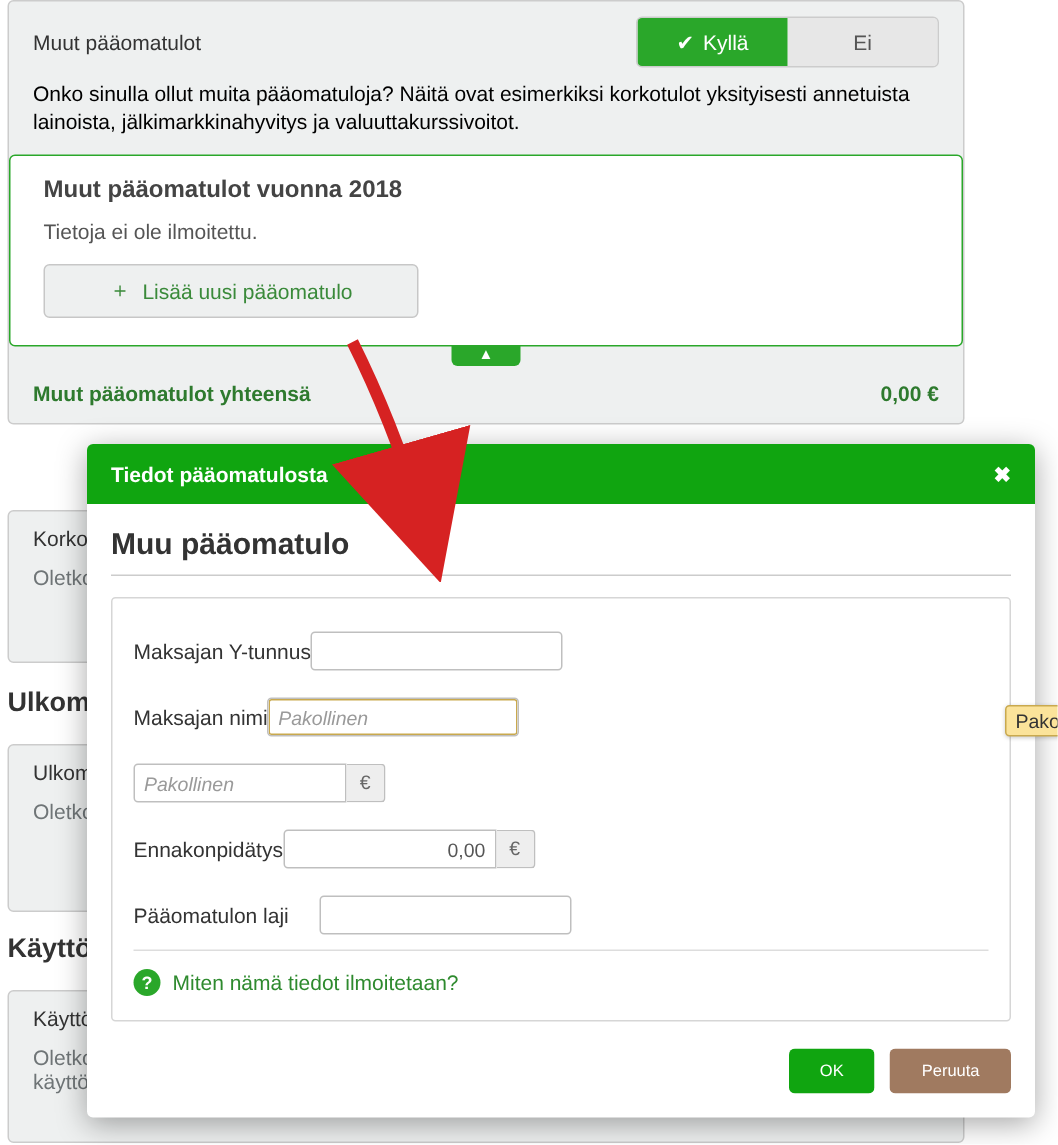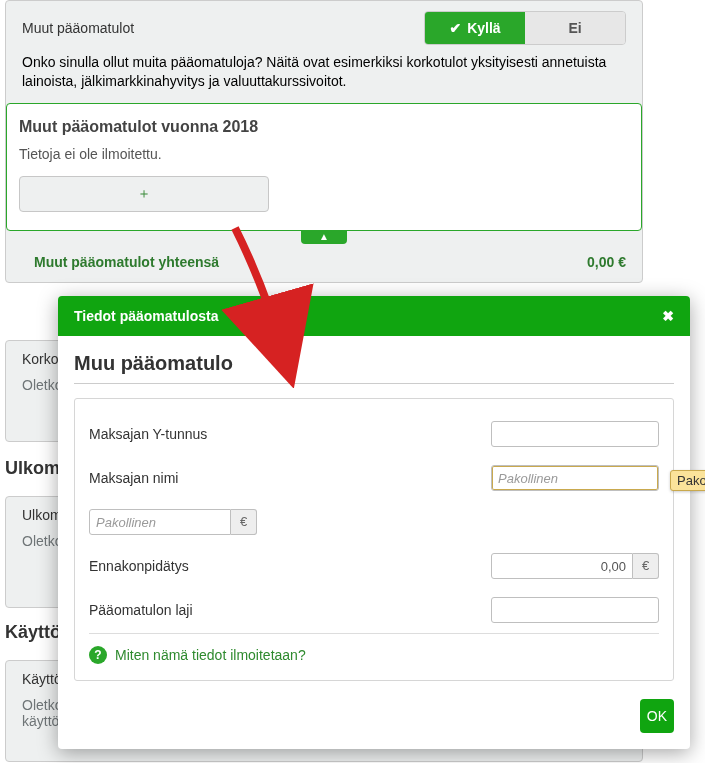--- a/index.html
+++ b/index.html
@@ -45,36 +45,35 @@
     overflow: hidden;
     width: 200px;
     height: 32px;
   }
   .yn-btn {
     flex: 1;
     text-align: center;
     line-height: 32px;
     font-size: 14px;
     cursor: pointer;
-    font-weight: bold;
   }
   .yn-yes { background: #2aa72a; color: #fff; position: relative; }
   .yn-yes .check { margin-right: 6px; }
   .yn-no { background: #e7e7e7; color: #555; }
   .panel-desc {
     padding: 0 16px 12px 16px;
     color: #000000;
     line-height: 1.35;
   }
   .inner-box2 {
     margin: 0 0 0 0;
     border: 1px solid #2aa72a;
     border-radius: 4px;
     background: #fff;
-    padding: 14px 16px 18px 12px;
+    padding: 14px 16px 18px 22px;
     margin-left: 0;
     margin-right: 0;
   }
   .inner-title {
     font-weight: bold;
     color: #444;
     margin-bottom: 10px;
     font-size:16px;
   }
   .inner-text { color: #555; margin-bottom: 14px; }
@@ -99,21 +98,21 @@
     background: #2aa72a;
     border-radius: 0 0 4px 4px;
     display: flex;
     align-items: center;
     justify-content: center;
     color: #fff;
   }
   .totals-row {
     display: flex;
     justify-content: space-between;
-    padding: 10px 16px 4px 28px;
+    padding: 10px 16px 4px 16px;
     color: #2e7a2e;
     font-weight: bold;
   }
   .bg-strip {
     position: absolute;
     left: 5px;
     width: 636px;
     background: #eef0f0;
     border: 1px solid #ccc;
     border-radius: 4px;
@@ -171,21 +170,20 @@
     margin-bottom: 0;
   }
   .modal-form {
     border: 1px solid #d6d6d6;
     border-radius: 3px;
     margin-top: 14px;
     padding: 12px 14px 10px 14px;
   }
   .form-row {
     display: flex;
-    justify-content: space-between;
     align-items: center;
     margin: 10px 0 18px 0;
   }
   .form-label { color: #333; }
   .form-input {
     width: 168px;
     height: 26px;
     border: 1px solid #bfbfbf;
     border-radius: 3px;
     padding: 0 6px;
@@ -236,24 +234,24 @@
     font-size: 12px; font-weight: bold;
   }
   .help-link { color: #2e8a2e; cursor: pointer; }
   .modal-footer {
     display: flex;
     justify-content: flex-end;
     gap: 10px;
     padding: 14px 16px 16px 16px;
   }
   .btn {
-    padding: 8px 6px;
+    padding: 8px 20px;
     border-radius: 4px;
     cursor: pointer;
-    font-size: 14px;
+    font-size: 11px;
     border: 1px solid transparent;
   }
   .btn-primary { background: #10a510; color: #fff; }
   .btn-sec { background: #a07a60; color: #fff; }
 
   .tooltip {
     position: absolute;
     background: #fbe39a;
     border: 1px solid #c9a94e;
     color: #333;
@@ -289,20 +287,21 @@
     </div>
   </div>
   <div class="panel-desc">Onko sinulla ollut muita pääomatuloja? Näitä ovat esimerkiksi korkotulot yksityisesti annetuista lainoista, jälkimarkkinahyvitys ja valuuttakurssivoitot.</div>
 
   <div style="padding:0 0 0 0;">
     <div class="inner-box2" style="margin-left:0; margin-right:0; border-left:none; border-right:none; border-radius:0; border:1px solid #2aa72a; border-radius:4px; margin:0 0 0 0; margin-left:2px; margin-right:2px; margin-left:0; margin-right:0;  margin-left:0px; margin-right:0px; margin-left:1px; margin-right:1px; margin-left:0; margin-right:0; border-radius:4px; margin-left:0; margin-right:0;  margin-left:0; margin-right:0;  margin-left:0; margin-right:0;  margin-left:0; margin-right:0;  margin-left:0; margin-right:0;  margin-left:0; margin-right:0;  margin-left:0; margin-right:0;  margin-left:0; margin-right:0;  margin-left:0; margin-right:0;  margin-left:0; margin-right:0;  margin-left:0; margin-right:0;  margin-left:0; margin-right:0;  margin-left:0; margin-right:0;  margin-left:0; margin-right:0;  margin-left:0; margin-right:0;  margin-left:0; margin-right:0; ">
       <div class="inner-title">Muut pääomatulot vuonna 2018</div>
       <div class="inner-text">Tietoja ei ole ilmoitettu.</div>
       <div class="add-btn">
         <span>＋</span>
+        <span>Lisää uusi pääomatulo</span>
       </div>
     </div>
     <div class="collapse-tab">
       <span style="font-size:10px;">▲</span>
     </div>
   </div>
 
   <div class="totals-row">
     <span>Muut pääomatulot yhteensä</span>
     <span>0,00 €</span>
@@ -363,20 +362,21 @@
       </div>
       <hr>
       <div class="help-row">
         <span class="help-icon">?</span>
         <span class="help-link">Miten nämä tiedot ilmoitetaan?</span>
       </div>
     </div>
   </div>
   <div class="modal-footer">
     <div class="btn btn-primary">OK</div>
+    <div class="btn btn-sec">Peruuta</div>
   </div>
 </div>
 
 <div class="tooltip" style="left:670px; top:470px;">Pakol</div>
 
 <svg class="arrow" width="100" height="170">
   <defs>
     <marker id="ah" markerWidth="12" markerHeight="12" refX="8" refY="6" orient="auto">
       <path d="M0,0 L12,6 L0,12 Z" fill="#d62222"></path>
     </marker>

